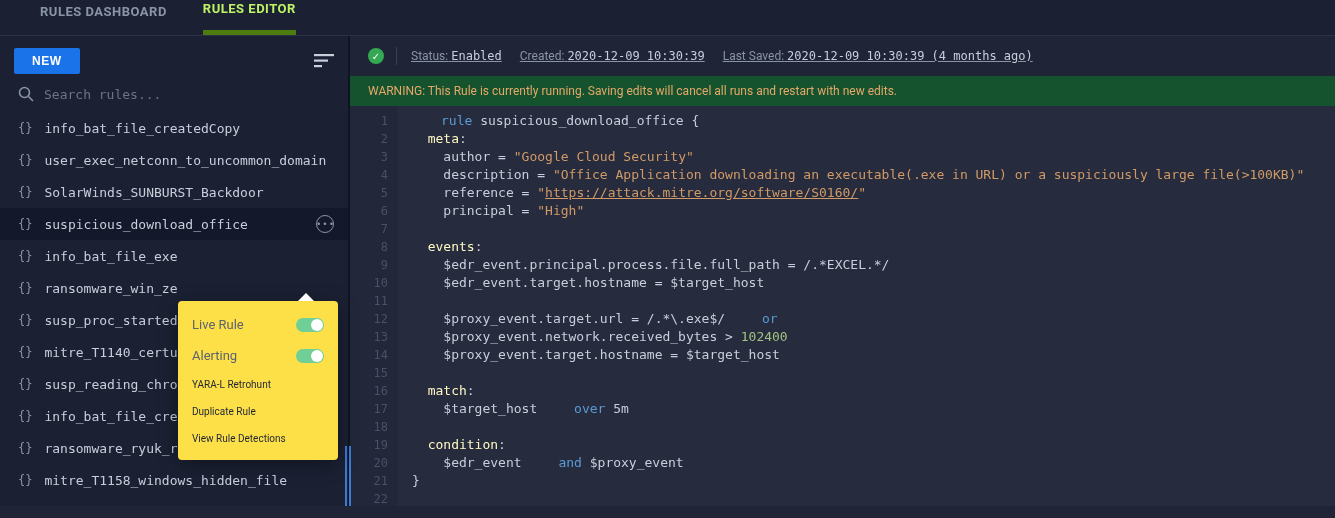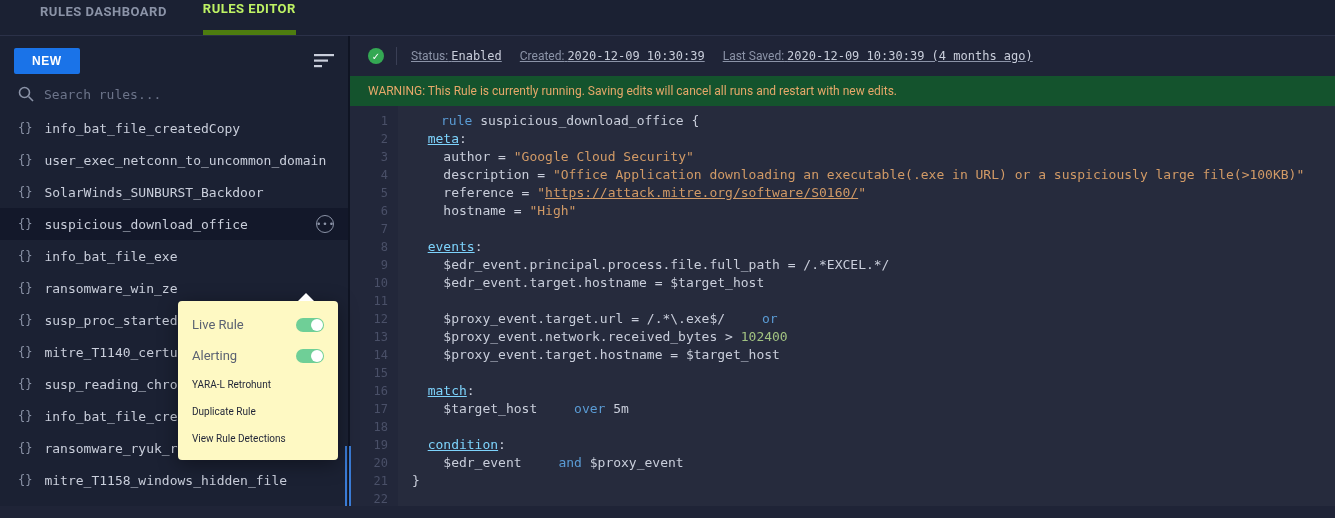--- a/index.html
+++ b/index.html
@@ -126,21 +126,21 @@
     font-size: 9px;
     letter-spacing: 1px;
     line-height: 1;
     padding-left: 1px;
   }
   .popmenu {
     position: absolute;
     top: 265px;
     left: 178px;
     width: 160px;
-    background: #fef9c3;
+    background: #fde047;
     color: #1f2437;
     border-radius: 4px;
     box-shadow: 0 4px 20px rgba(0,0,0,0.4);
     z-index: 50;
     padding: 8px 0;
   }
   .popmenu::before {
     content: "";
     position: absolute;
     top: -8px;
@@ -243,21 +243,21 @@
     display: flex;
     gap: 2px;
     align-items: center;
   }
   .drag-handle span {
     width: 2px; height: 100%;
     background: #3a7bd5;
   }
 
   .k-kw { color: #5a9bd4; margin-left: 29px; }
-  .k-key { color: #7dd3fc; text-decoration: underline; }
+  .k-key { color: #fef9c3; }
   .k-str { color: #d19a66; }
   .k-num { color: #a1c281; }
   .k-link { color: #d19a66; text-decoration: underline; }
   .k-id { color: #c9cedb; }
 </style>
 </head>
 <body>
 
 <div class="tabs-header">
   <div class="tab">RULES DASHBOARD</div>
@@ -394,21 +394,21 @@
           <div>19</div>
           <div>20</div>
           <div>21</div>
           <div>22</div>
         </div>
       <div class="code"><span class="k-kw">rule</span> <span class="k-id">suspicious_download_office</span> {
   <span class="k-key">meta</span>:
     <span class="k-id">author</span> = <span class="k-str">"<span>Google Cloud Security</span>"</span>
     <span class="k-id">description</span> = <span class="k-str">"<span>Office Application downloading an executable(.exe in URL) or a suspiciously large file(&gt;100KB)</span>"</span>
     <span class="k-id">reference</span> = <span class="k-str">"<span class="k-link">https://attack.mitre.org/software/S0160/</span>"</span>
-    <span class="k-id">hostname</span> = <span class="k-str">"<span>High</span>"</span>
+    <span class="k-id">principal</span> = <span class="k-str">"<span>High</span>"</span>
 
   <span class="k-key">events</span>:
     <span class="k-id">$edr_event.principal.process.file.full_path = /.*EXCEL.*/</span>
     <span class="k-id">$edr_event.target.hostname = $target_host</span>
 
     <span class="k-id">$proxy_event.target.url = /.*\.exe$/</span> <span class="k-kw">or</span>
     <span class="k-id">$proxy_event.network.received_bytes &gt;</span> <span class="k-num">102400</span>
     <span class="k-id">$proxy_event.target.hostname = $target_host</span>
 
   <span class="k-key">match</span>:

